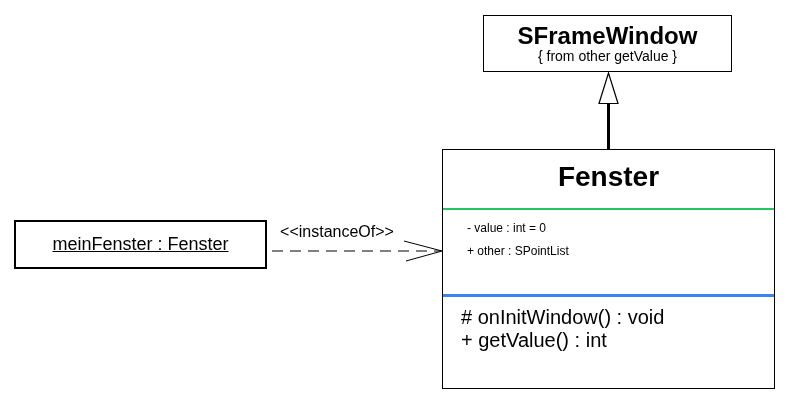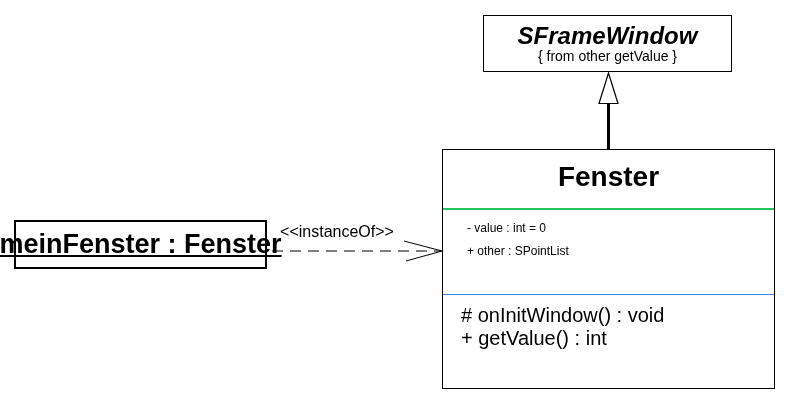--- a/index.html
+++ b/index.html
@@ -32,21 +32,20 @@
     left: 483px; top: 15px;
     width: 249px; height: 57px;
     text-align: center;
   }
   .sframe-box .class-name {
     font-size: 24px;
     font-weight: bold;
     line-height: 26px;
     padding-top: 7px;
     white-space: nowrap;
-    font-style: italic;
   }
   .sframe-box .stereotype {
     font-size: 14px;
     line-height: 15px;
     white-space: nowrap;
   }
   
   .fenster-box {
     left: 442px; top: 149px;
     width: 333px; height: 240px;
@@ -62,40 +61,40 @@
   .fenster-attrs {
     height: 86px;
     border-top: 2px solid #22c55e;
     padding: 7px 0 0 24px;
     font-size: 12px;
     line-height: 23px;
     white-space: nowrap;
   }
   .fenster-methods {
     height: 94px;
-    border-top: 1px solid #3b82f6;
+    border-top: 3px solid #3b82f6;
     padding: 9px 0 0 18px;
     font-size: 20px;
     line-height: 23px;
     white-space: nowrap;
   }
   
   .object-box {
     position: absolute;
     left: 14px; top: 220px;
     width: 253px; height: 49px;
     background: #ffffff;
     border: 2px solid #000000;
     display: flex;
     align-items: center;
     justify-content: center;
   }
   .object-label {
-    font-size: 27px;
-    font-weight: bold;
+    font-size: 18px;
+    font-weight: normal;
     text-decoration: underline;
     white-space: nowrap;
   }
   
   .relation-label {
     position: absolute;
     left: 276px; top: 224px;
     width: 122px;
     text-align: center;
     font-size: 16px;

